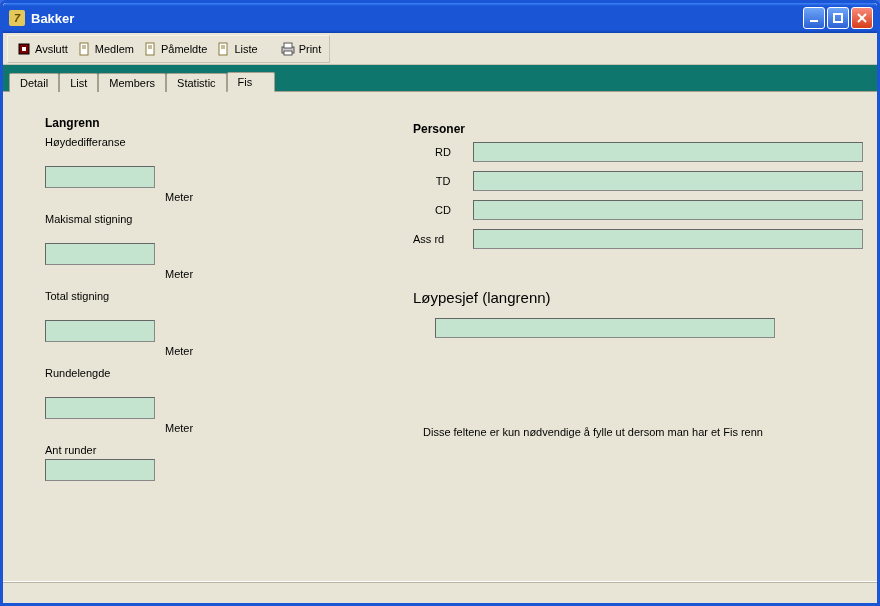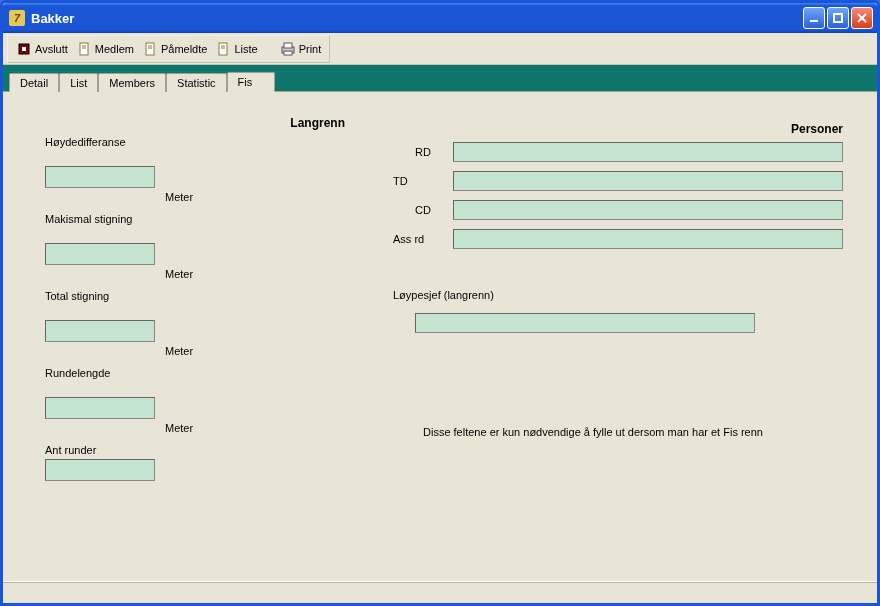--- a/index.html
+++ b/index.html
@@ -111,23 +111,23 @@
     z-index:2;
     padding-right:22px;
   }
 
   .content {
     flex:1;
     background:#e9e5d6;
     position:relative;
     padding: 20px 36px;
   }
-  .section-title { font-weight:bold; font-size:12px; margin-bottom:6px;text-align:right; }
+  .section-title { font-weight:bold; font-size:12px; margin-bottom:6px; }
   .col-left { position:absolute; left:42px; top:24px; width:300px; }
-  .col-right { position:absolute; left:390px; top:30px; width:450px; }
+  .col-right { position:absolute; left:410px; top:30px; width:450px; }
 
   .field-block { margin-bottom:10px; }
   .field-block .lbl { font-size:11px; margin-bottom:3px; display:block; }
   .row { display:flex; align-items:center; gap:10px; }
   .ninput {
     width:110px; height:22px;
     background:#c5e4cf;
     border:1px solid #888;
     border-top-color:#666;
     border-left-color:#666;
@@ -141,21 +141,21 @@
     height:20px;
     background:#c5e4cf;
     border:1px solid #888;
     border-top-color:#666;
     border-left-color:#666;
     flex:1;
     padding:2px 4px;
     width:330px;
   }
   .loype-block { margin-top:40px; }
-  .loype-block .lbl { font-size:11px; display:block; margin-bottom:12px; }
+  .loype-block .lbl { font-size:15px; display:block; margin-bottom:12px; }
   .loype-block .tinput { width:340px; margin-left:0; }
 
   .note {
     position:absolute;
     left:420px; top:334px;
     font-size:11px;
     color:#000;
   }
   .statusbar {
     height:22px;
@@ -297,21 +297,21 @@
     </div>
 
     <div class="col-right">
       <div class="section-title">Personer</div>
 
       <div class="pers-row">
         <span class="plbl" style="text-align:center">RD</span>
         <input class="tinput" value="" style="">
       </div>
       <div class="pers-row">
-        <span class="plbl" style="">TD</span>
+        <span class="plbl" style="text-align:center">TD</span>
         <input class="tinput" value="" style="">
       </div>
       <div class="pers-row">
         <span class="plbl" style="text-align:center">CD</span>
         <input class="tinput" value="" style="">
       </div>
       <div class="pers-row">
         <span class="plbl">Ass rd</span>
         <input class="tinput" value="" style="">
       </div>

